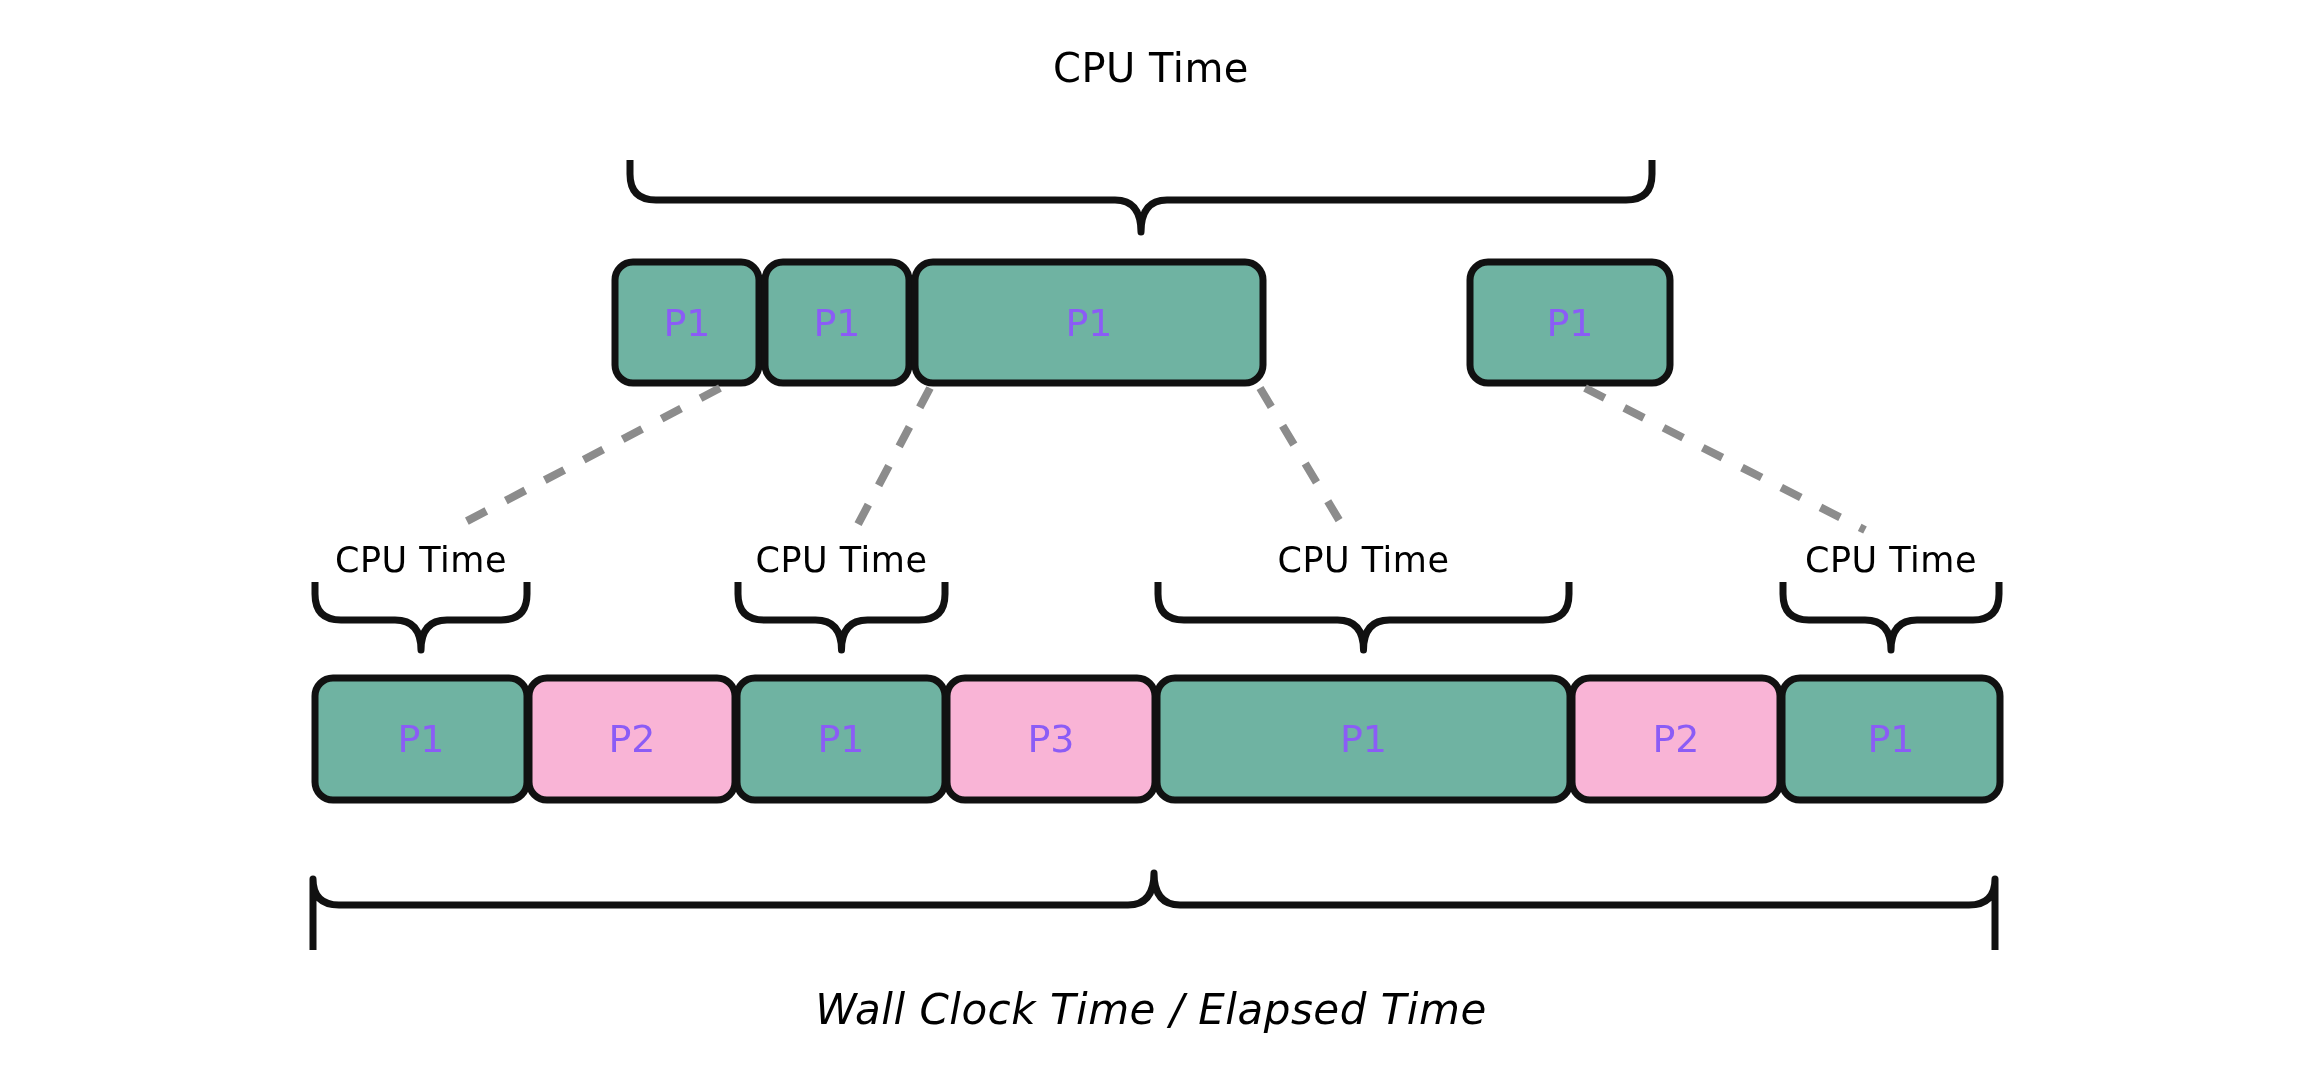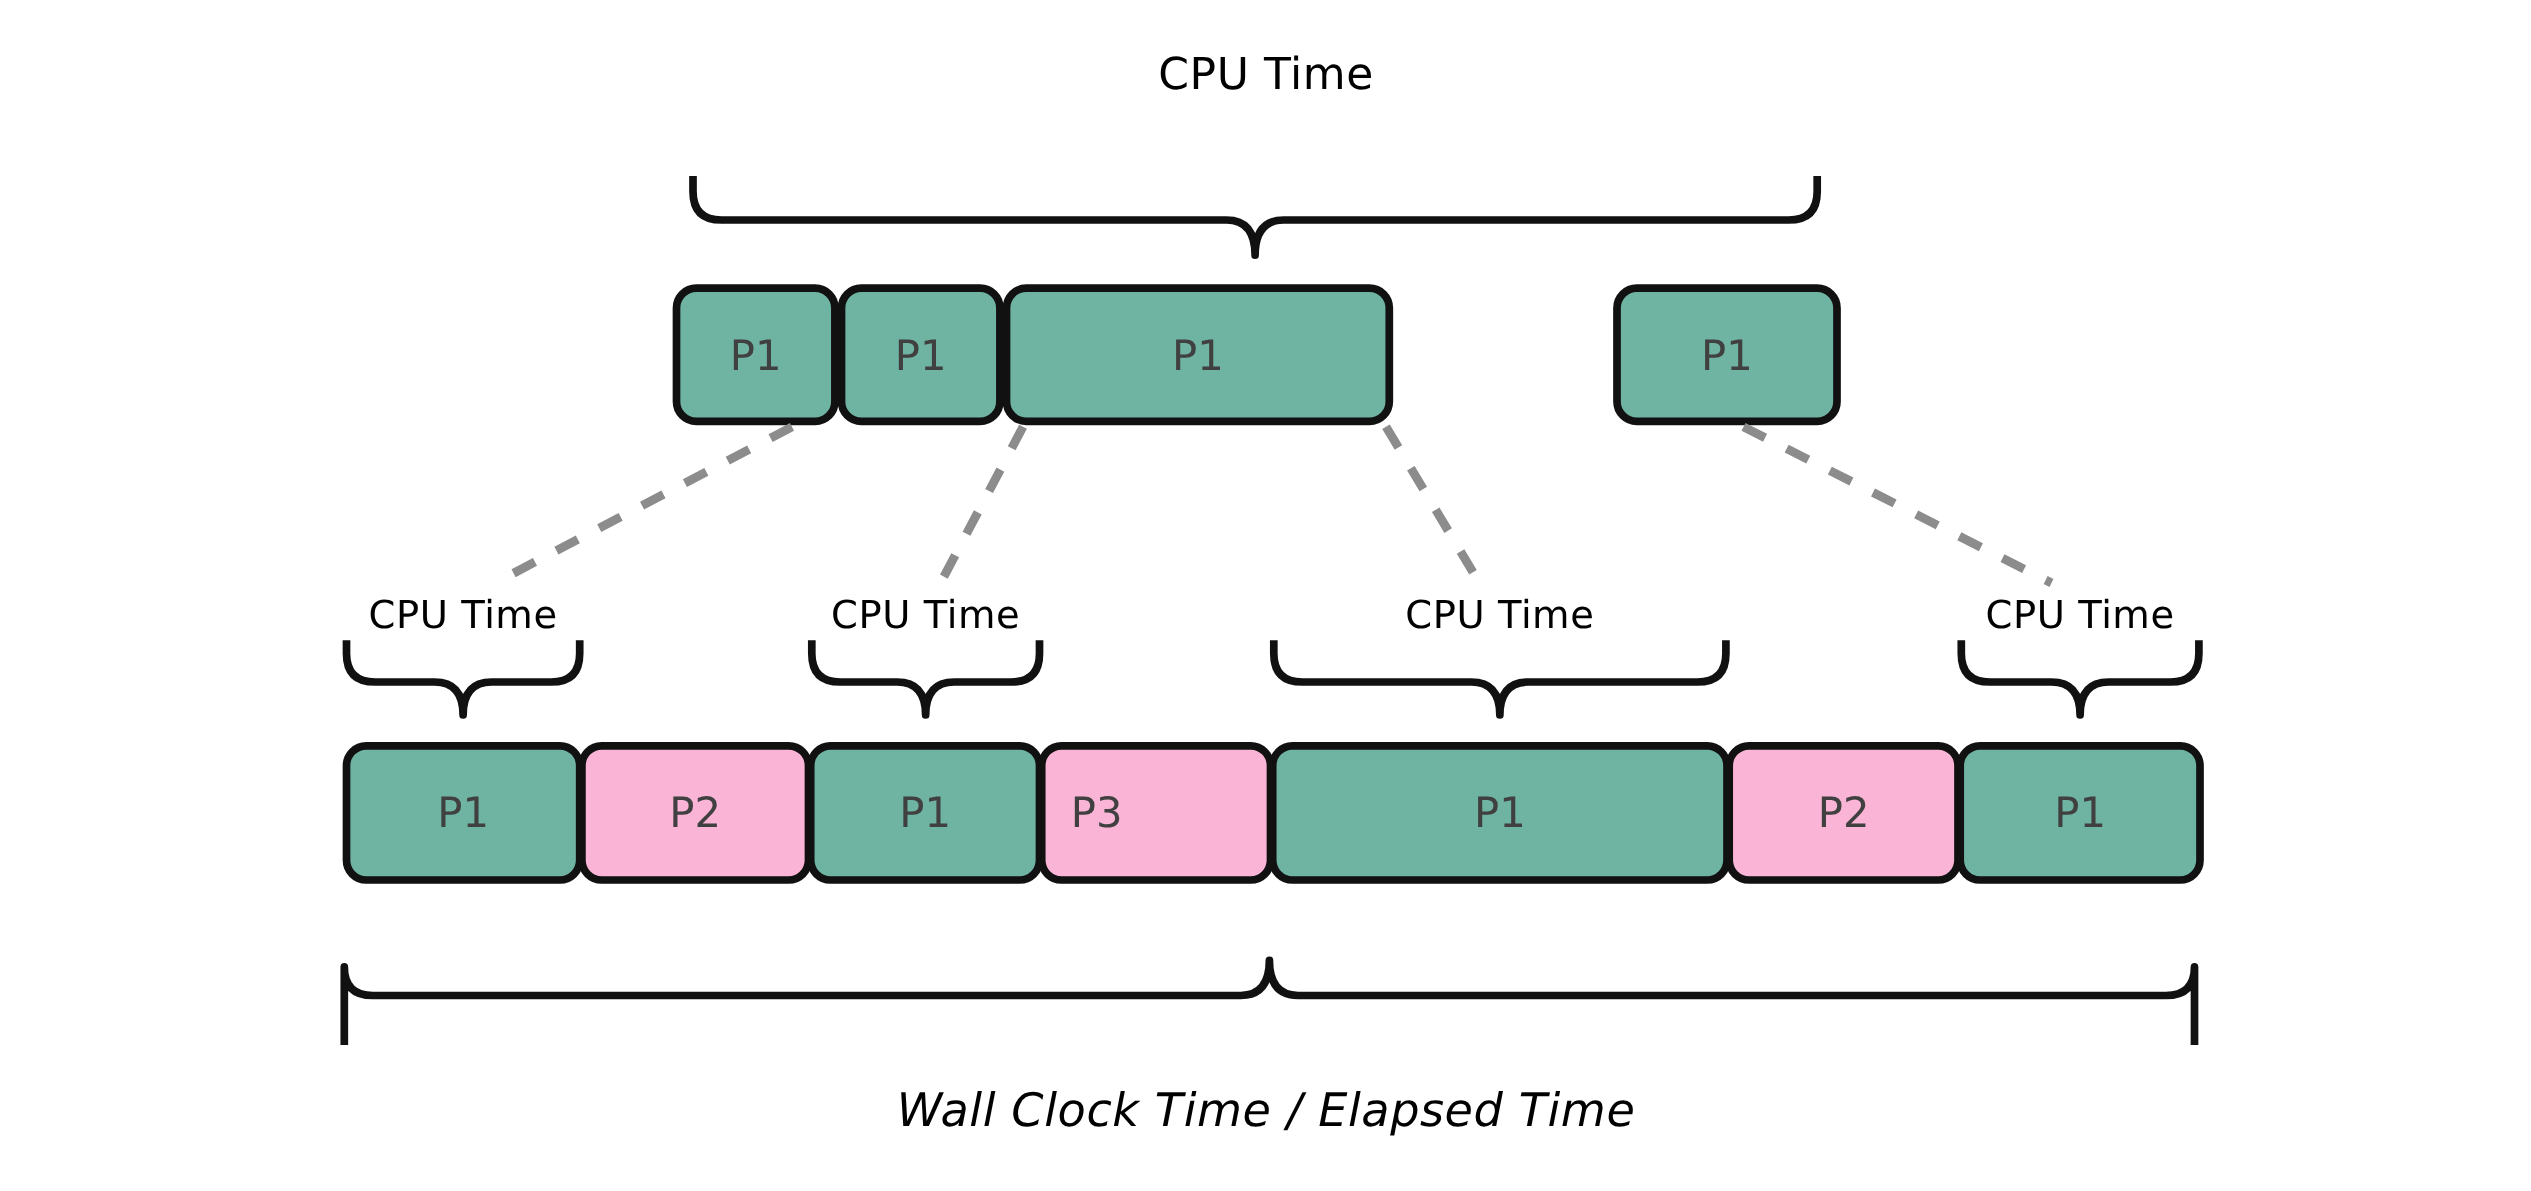--- a/index.html
+++ b/index.html
@@ -38,21 +38,21 @@
   }
   .sub-label {
     font-size: 35px;
   }
   .bottom-label {
     font-size: 42px;
     font-style: italic;
   }
   .blk-text {
     position: absolute;
-    color: #404040;
+    color: #8b5cf6;
     font-family: "DejaVu Sans", sans-serif;
     font-size: 38px;
     transform: translate(-50%, -50%);
     white-space: nowrap;
     pointer-events: none;
   }
 </style>
 </head>
 <body>
 
@@ -101,19 +101,19 @@
       <div class="blk-text" style="left: 837px; top: 322.5px;">P1</div>
       <div class="blk-text" style="left: 1089px; top: 322.5px;">P1</div>
       <div class="blk-text" style="left: 1570px; top: 322.5px;">P1</div>
       <div class="label sub-label" style="left: 421px; top: 540px;">CPU Time</div>
       <div class="label sub-label" style="left: 841.5px; top: 540px;">CPU Time</div>
       <div class="label sub-label" style="left: 1363.5px; top: 540px;">CPU Time</div>
       <div class="label sub-label" style="left: 1891px; top: 540px;">CPU Time</div>
       <div class="blk-text" style="left: 421px; top: 739px;">P1</div>
       <div class="blk-text" style="left: 632px; top: 739px;">P2</div>
       <div class="blk-text" style="left: 841px; top: 739px;">P1</div>
-      <div class="blk-text" style="left: 997px; top: 739px;">P3</div>
+      <div class="blk-text" style="left: 1051px; top: 739px;">P3</div>
       <div class="blk-text" style="left: 1363.5px; top: 739px;">P1</div>
       <div class="blk-text" style="left: 1676px; top: 739px;">P2</div>
       <div class="blk-text" style="left: 1891px; top: 739px;">P1</div>
     </div>
 
 </div>
 
 </body></html>

